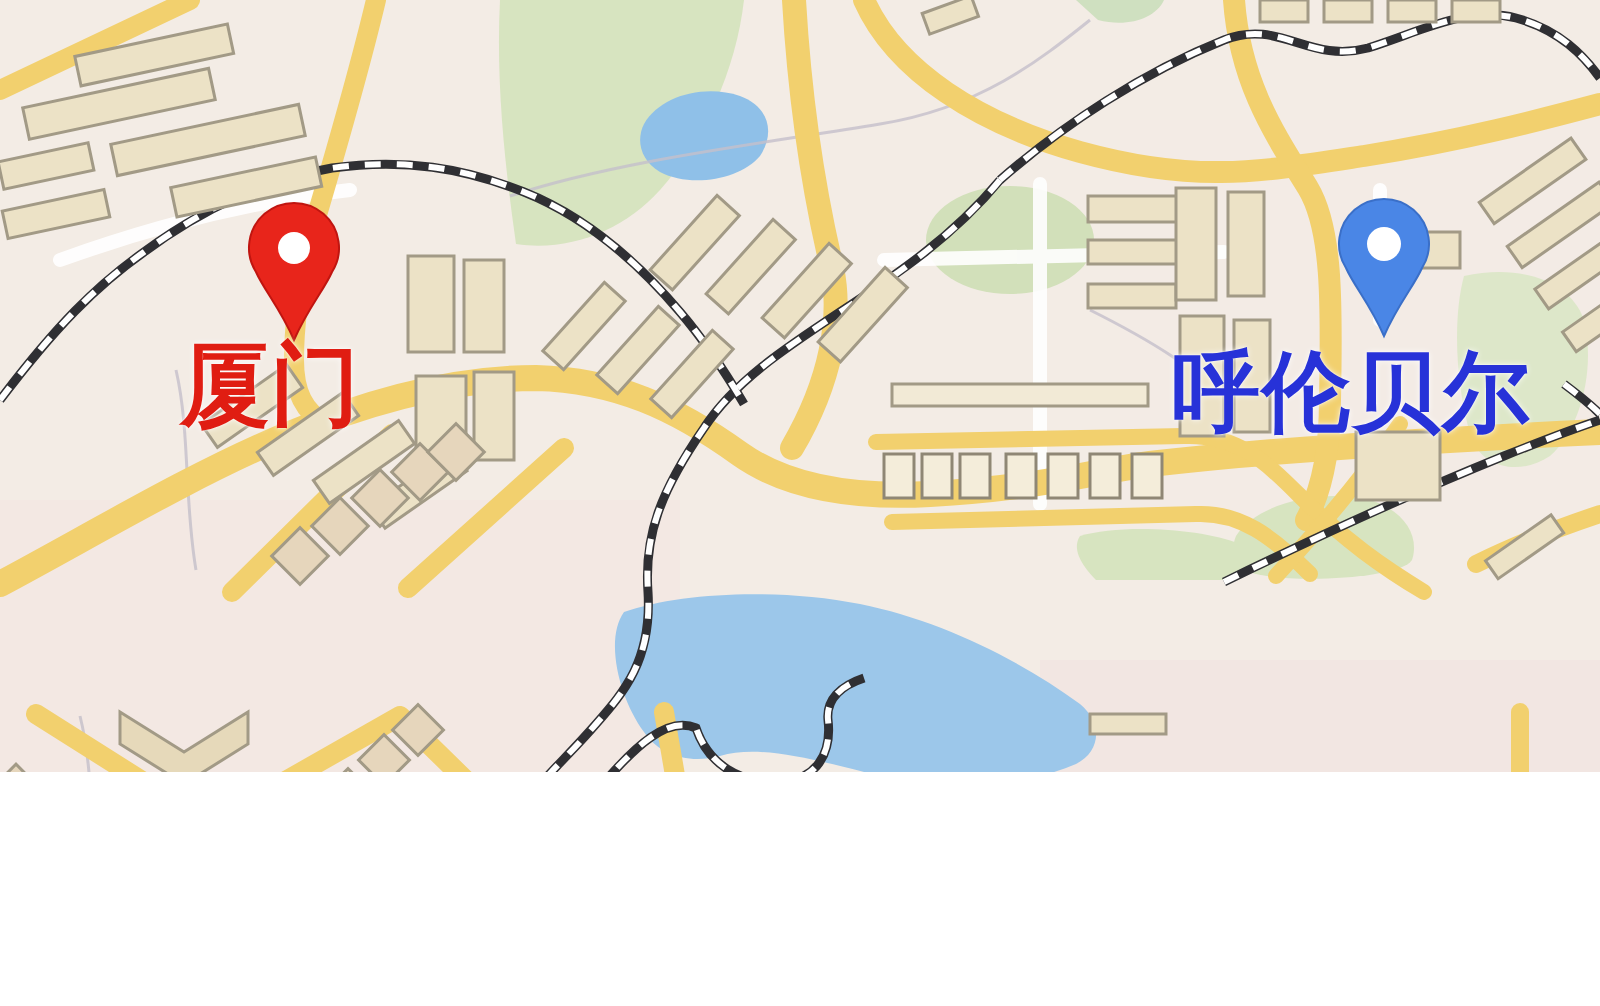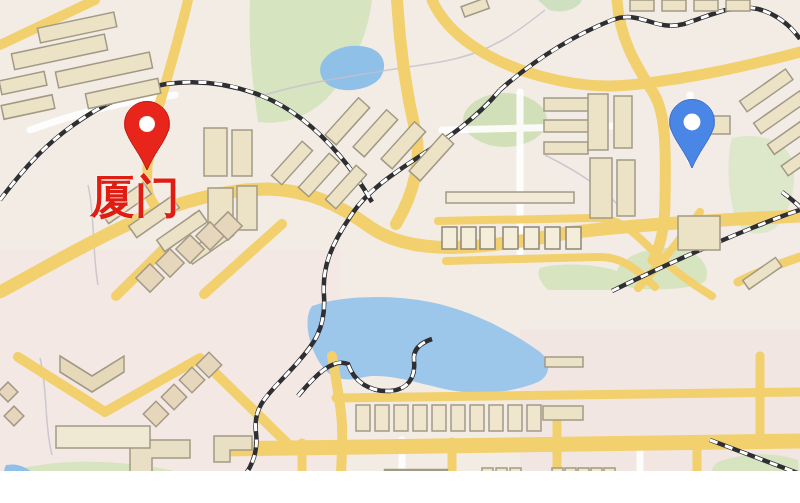--- a/index.html
+++ b/index.html
@@ -1,17 +1,17 @@
 <!DOCTYPE html>
 <html><head>
 <meta charset="utf-8">
 <style>
   html,body{margin:0;padding:0;background:#fff;}
-  .stage{position:relative;width:800px;height:471px;overflow:hidden;
-         font-family:Liberation Sans, sans-serif;background:#f3ece5;}
+  .stage{position:relative;width:800px;height:386px;overflow:hidden;
+         font-family:Liberation Mono, monospace;background:#f3ece5;}
   .map-svg{position:absolute;left:0;top:0;width:800px;height:503px;}
   .city-label{position:absolute;font-weight:bold;line-height:1.05;white-space:nowrap;
               text-shadow:0 0 3px rgba(255,255,255,.8),0 0 1px rgba(255,255,255,.9);}
   .city-label.origin{left:90px;top:173px;font-size:45px;color:#e01d12;}
   .city-label.dest{left:586px;top:177px;font-size:44px;color:#2732d8;letter-spacing:1px;}
   .route-banner{position:absolute;left:0;top:288px;width:800px;height:67px;box-sizing:border-box;
                 display:flex;align-items:center;padding:0 8px 13px 21px;
                 background:rgba(74,76,210,.80);color:#f4f2f8;font-size:24px;
                 letter-spacing:.5px;font-weight:500;white-space:nowrap;overflow:hidden;}
 </style>
@@ -217,15 +217,16 @@
       <circle cx="147" cy="124" r="8" fill="#ffffff"></circle>
     </g>
 
     <g>
       <path d="M 692,168 C 685,152 677,143 673,134 A 22.5,22.5 0 1 1 711,134 C 707,143 699,152 692,168 Z" fill="#4a86e6" stroke="#3a6fc8" stroke-width="1"></path>
       <circle cx="692" cy="122" r="8.5" fill="#ffffff"></circle>
     </g>
   </svg>
 
   <div class="city-label origin">厦门</div>
+  <div class="city-label dest">呼伦贝尔</div>
 
 
 </div>
 
 </body></html>

